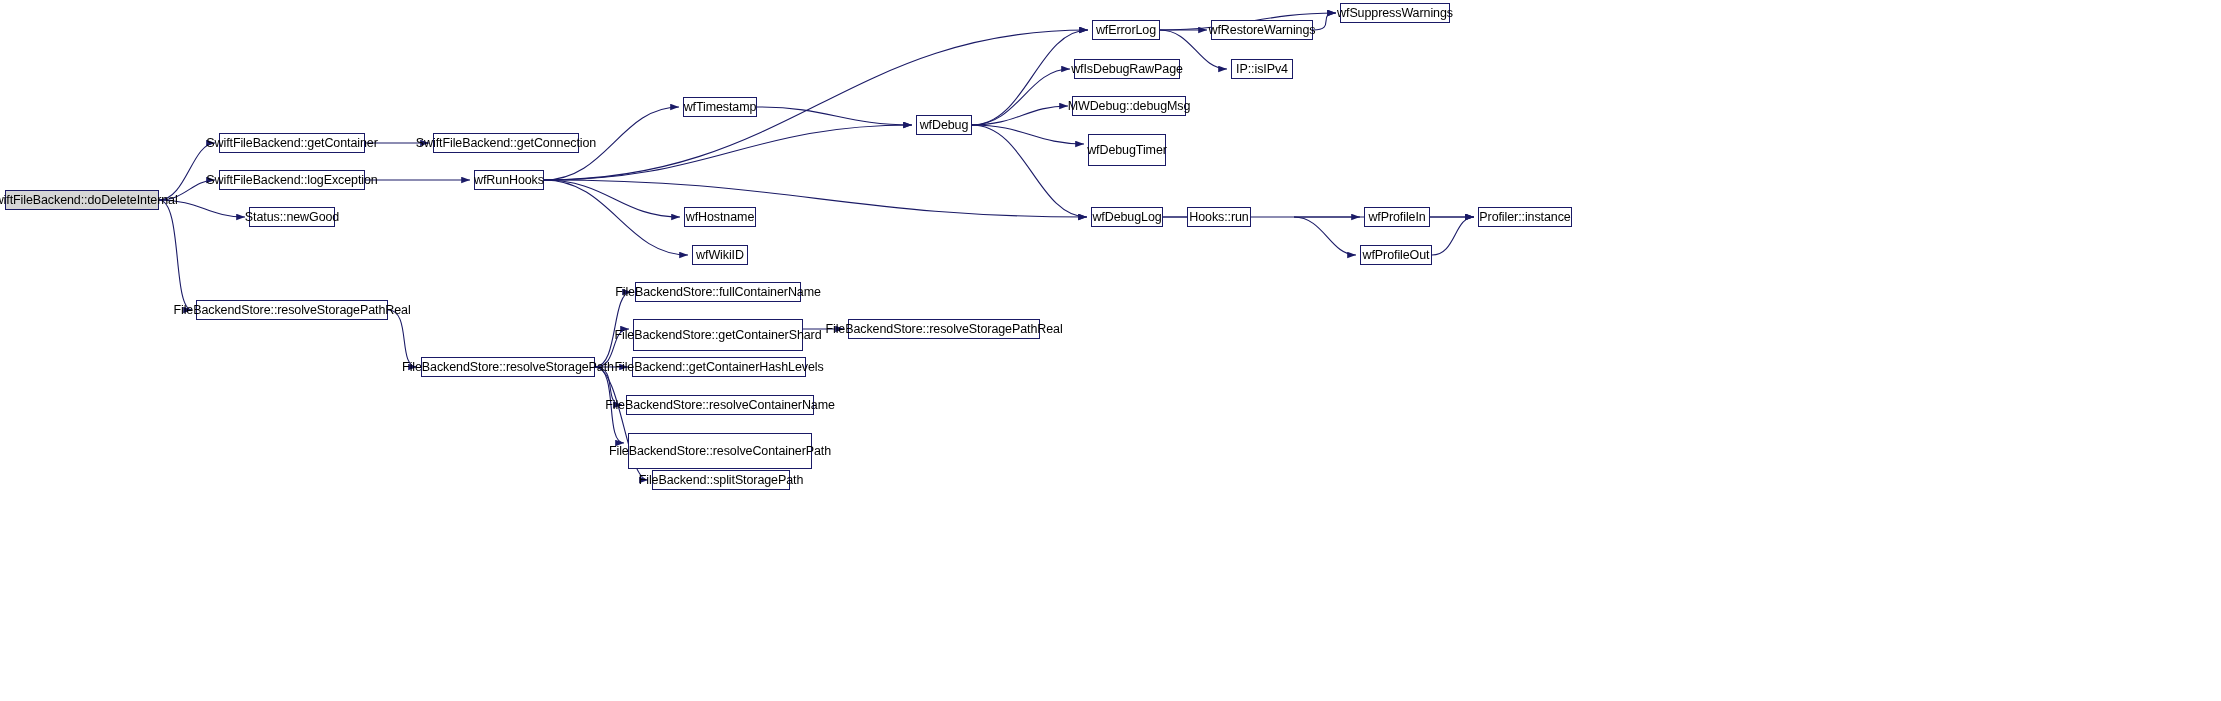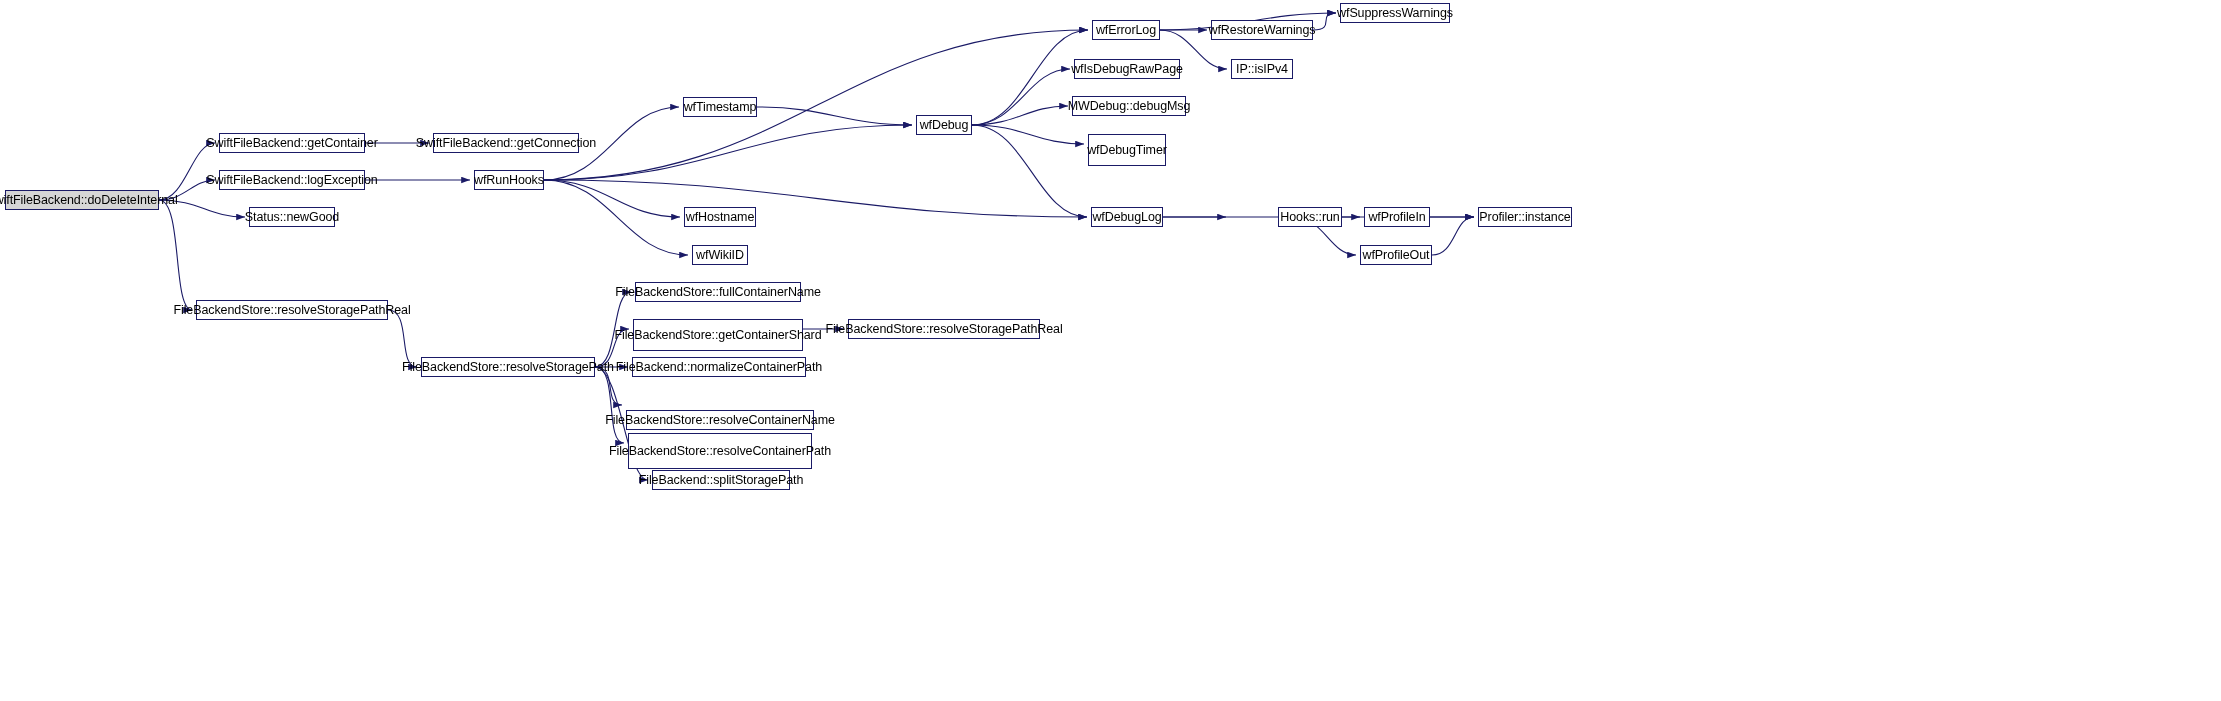--- a/index.html
+++ b/index.html
@@ -104,25 +104,25 @@
     <div class="node" style="left: 692px; top: 245px; width: 56px; height: 20px;">wfWikiID</div>
     <div class="node" style="left: 916px; top: 115px; width: 56px; height: 20px;">wfDebug</div>
     <div class="node" style="left: 1092px; top: 20px; width: 68px; height: 20px;">wfErrorLog</div>
     <div class="node" style="left: 1074px; top: 59px; width: 106px; height: 20px;">wfIsDebugRawPage</div>
     <div class="node" style="left: 1072px; top: 96px; width: 114px; height: 20px; text-align: right;">MWDebug::debugMsg</div>
     <div class="node" style="left: 1088px; top: 134px; width: 78px; height: 32px;">wfDebugTimer</div>
     <div class="node" style="left: 1091px; top: 207px; width: 72px; height: 20px;">wfDebugLog</div>
     <div class="node" style="left: 1211px; top: 20px; width: 102px; height: 20px;">wfRestoreWarnings</div>
     <div class="node" style="left: 1231px; top: 59px; width: 62px; height: 20px;">IP::isIPv4</div>
     <div class="node" style="left: 1340px; top: 3px; width: 110px; height: 20px;">wfSuppressWarnings</div>
-    <div class="node" style="left: 1278px; top: 207px; width: 64px; height: 20px;">Hooks::run</div>
+    <div class="node" style="left: 1187px; top: 207px; width: 64px; height: 20px;">Hooks::run</div>
     <div class="node" style="left: 1364px; top: 207px; width: 66px; height: 20px;">wfProfileIn</div>
     <div class="node" style="left: 1360px; top: 245px; width: 72px; height: 20px;">wfProfileOut</div>
     <div class="node" style="left: 1478px; top: 207px; width: 94px; height: 20px;">Profiler::instance</div>
     <div class="node" style="left: 421px; top: 357px; width: 174px; height: 20px;">FileBackendStore::resolveStoragePath</div>
     <div class="node" style="left: 635px; top: 282px; width: 166px; height: 20px;">FileBackendStore::fullContainerName</div>
     <div class="node" style="left: 633px; top: 319px; width: 170px; height: 32px;">FileBackendStore::getContainerShard</div>
-    <div class="node" style="left: 632px; top: 357px; width: 174px; height: 20px;">FileBackend::normalizeContainerPath</div>
-    <div class="node" style="left: 626px; top: 395px; width: 188px; height: 20px; margin-top: 15px;">FileBackendStore::resolveContainerName</div>
+    <div class="node" style="left: 632px; top: 357px; width: 174px; height: 20px;">FileBackend::getContainerHashLevels</div>
+    <div class="node" style="left: 626px; top: 395px; width: 188px; height: 20px;">FileBackendStore::resolveContainerName</div>
     <div class="node" style="left: 628px; top: 433px; width: 184px; height: 36px;">FileBackendStore::resolveContainerPath</div>
     <div class="node" style="left: 652px; top: 470px; width: 138px; height: 20px;">FileBackend::splitStoragePath</div>
     <div class="node" style="left: 848px; top: 319px; width: 192px; height: 20px;">FileBackendStore::resolveStoragePathReal</div>
   </div>
 
 </body></html>

